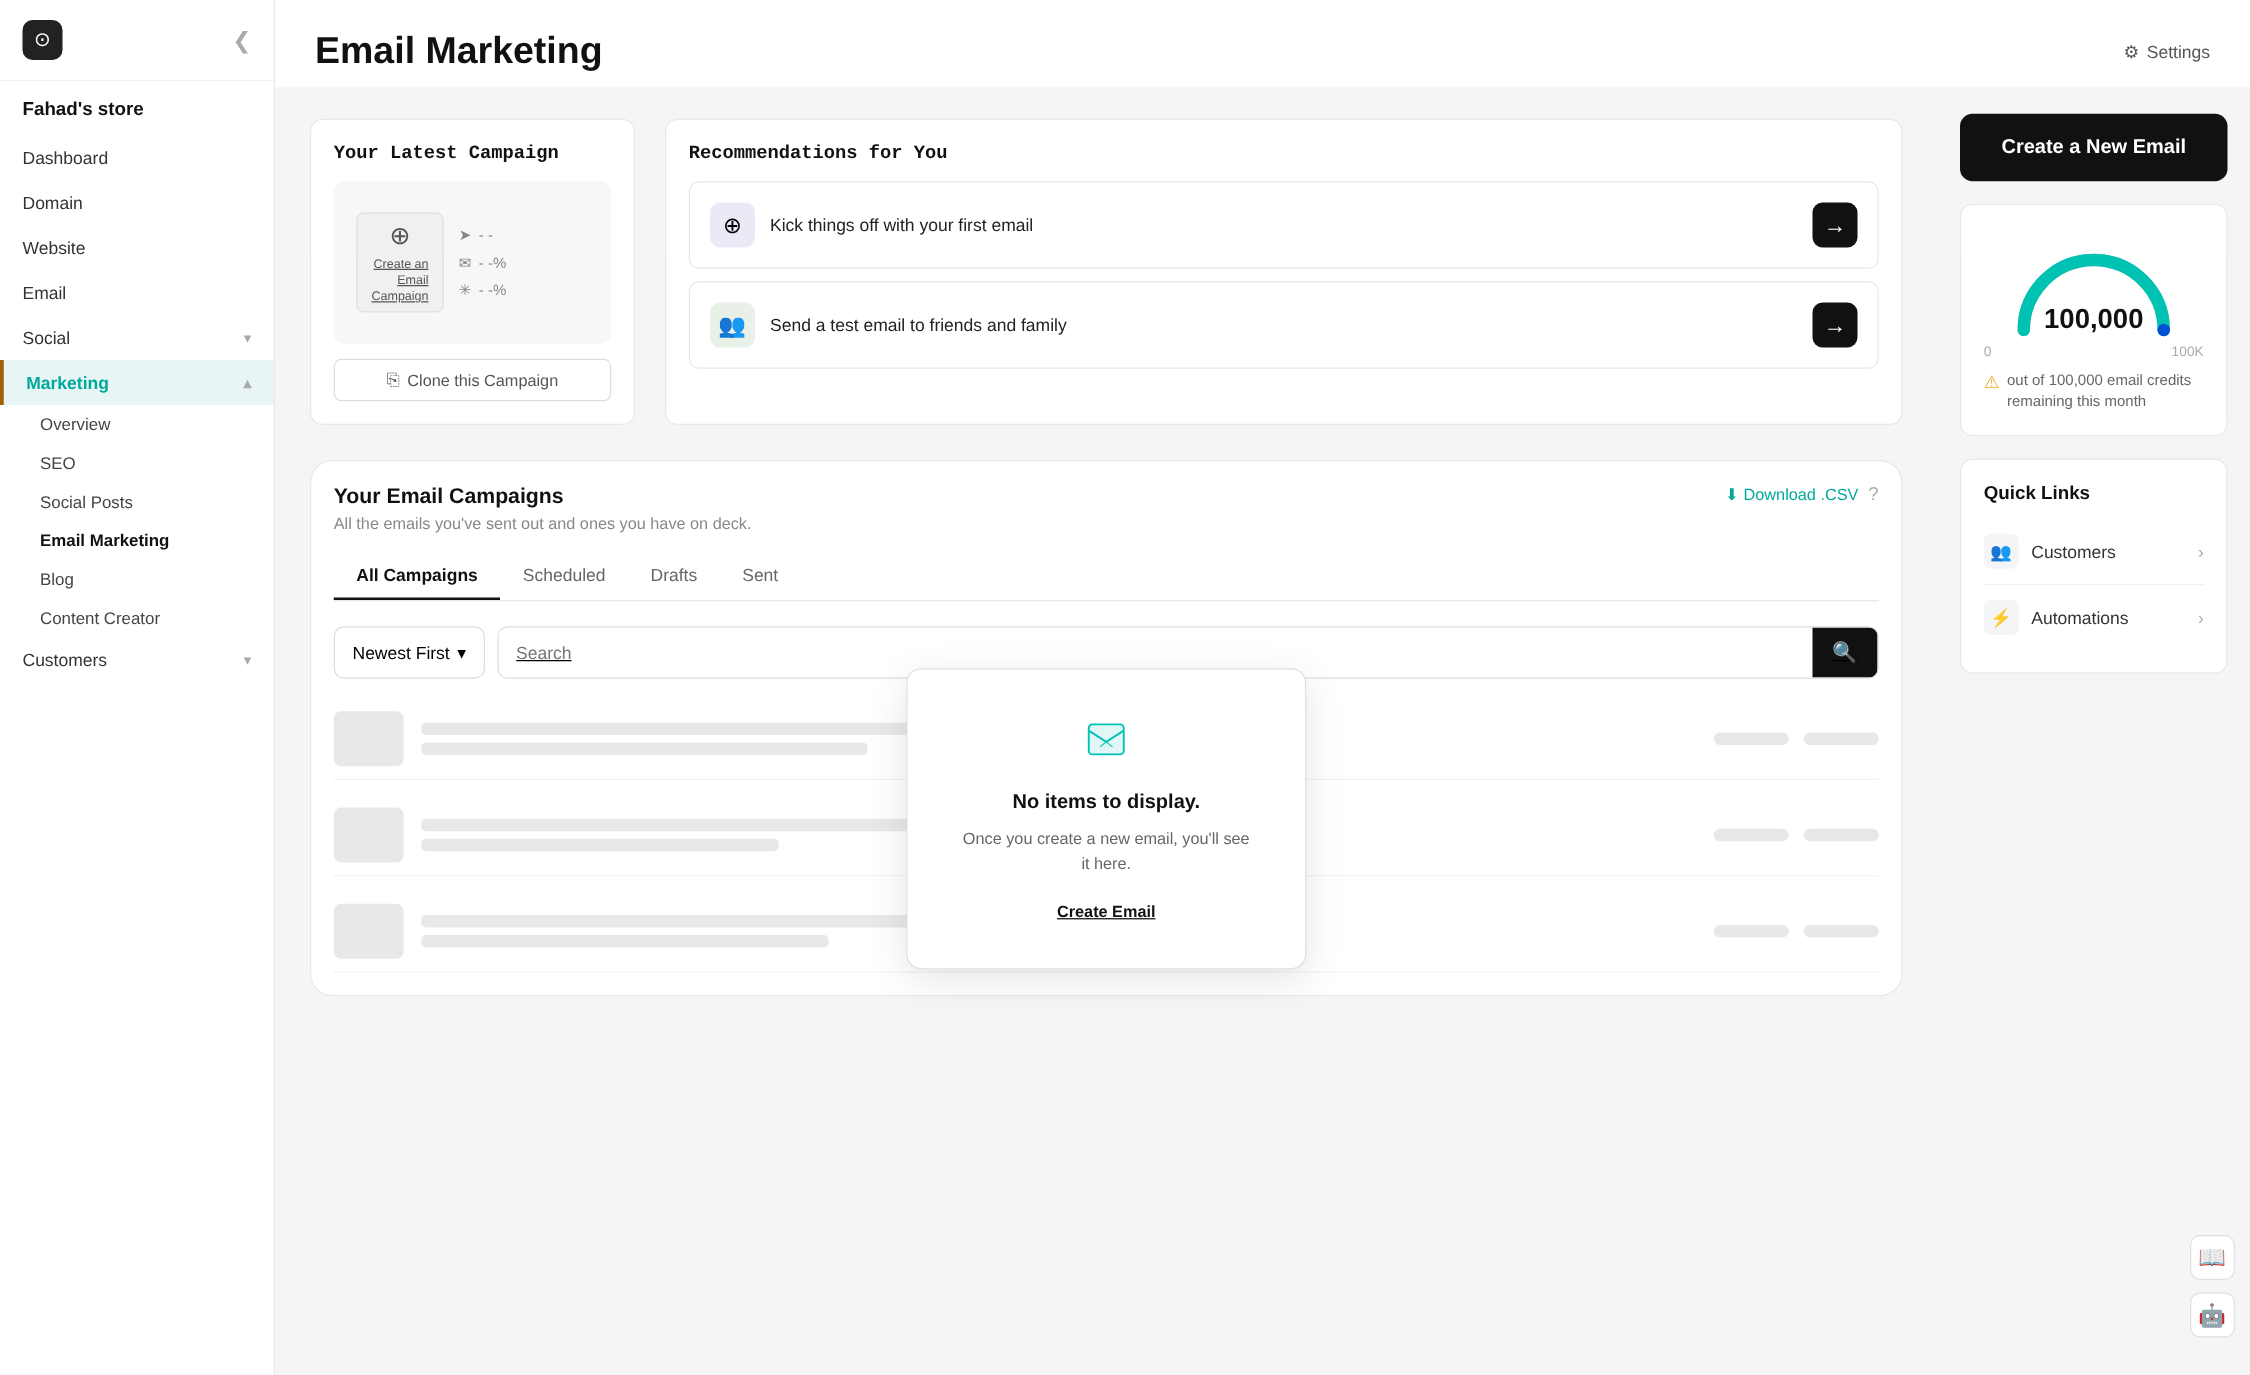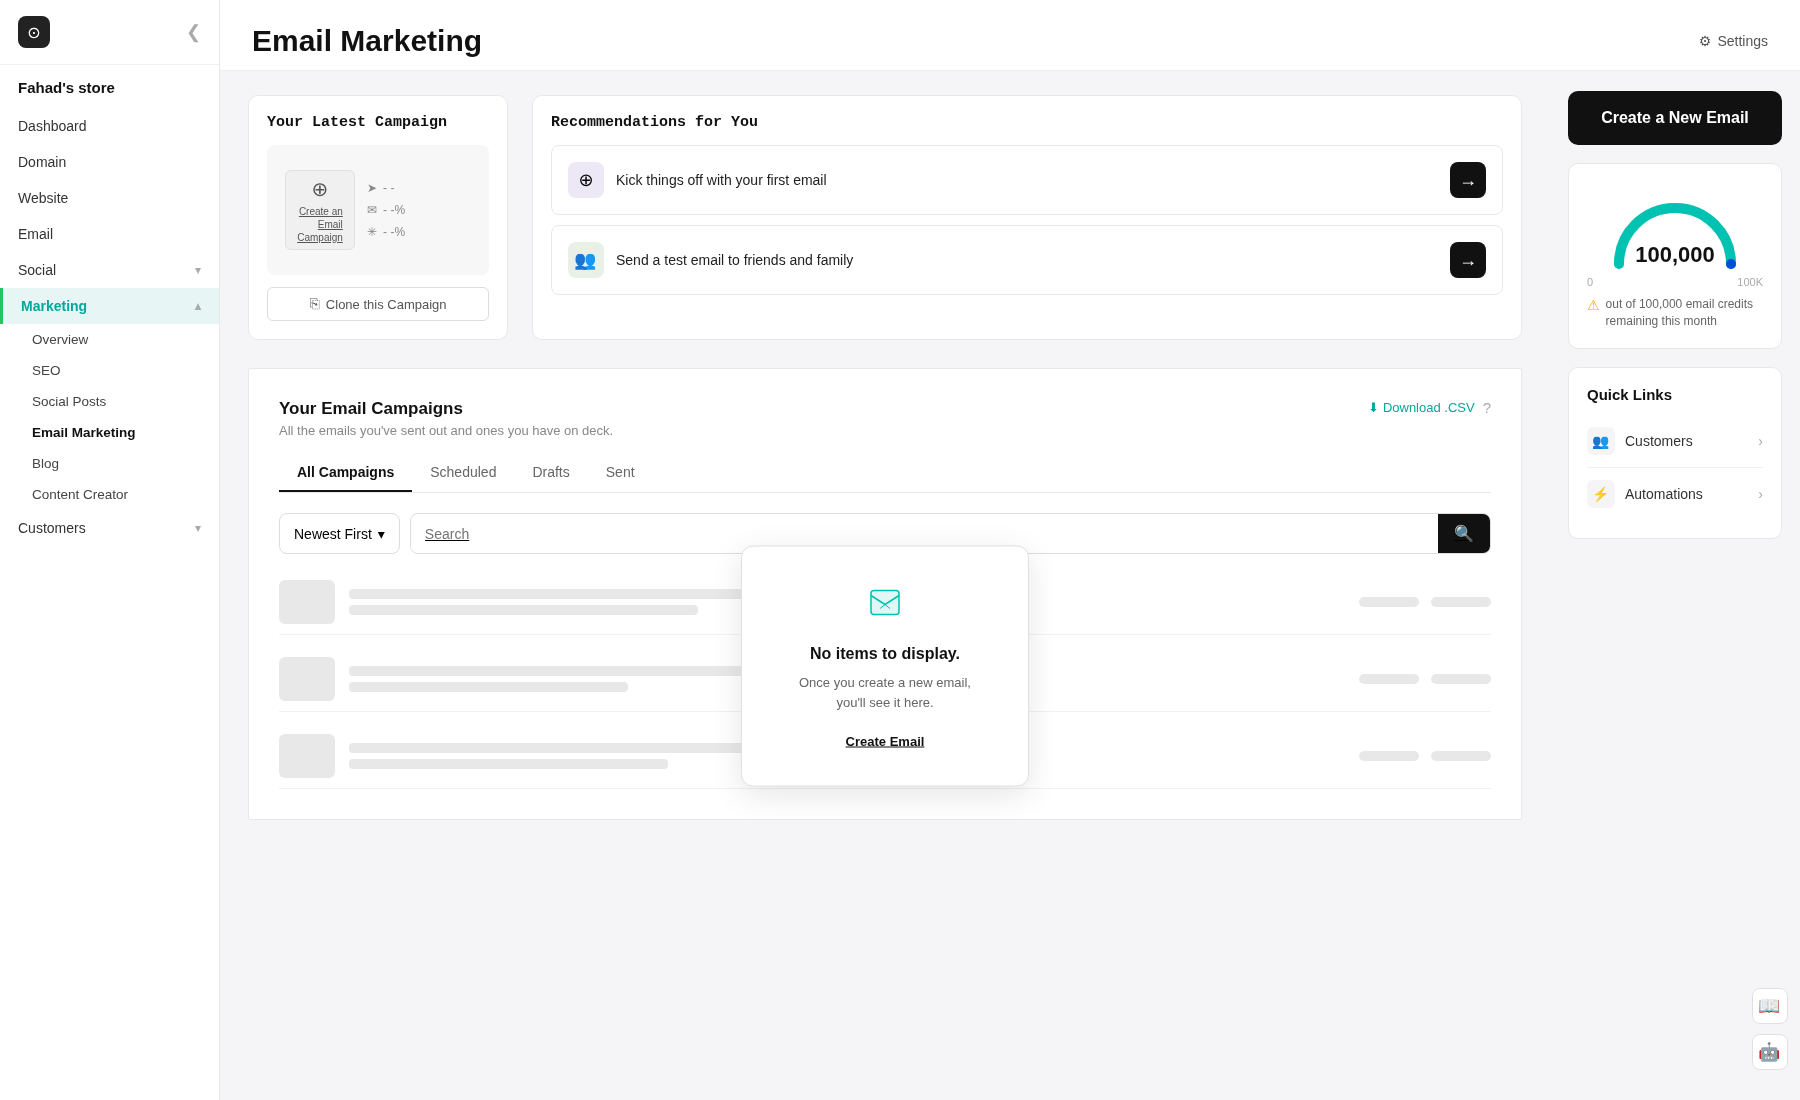--- a/index.html
+++ b/index.html
@@ -51,21 +51,21 @@
       font-size: 14px;
       color: #333;
       display: flex;
       align-items: center;
       justify-content: space-between;
       border-radius: 0;
       transition: background 0.15s;
     }
     .nav-item.active {
       background: #e8f5f5;
-      border-left: 3px solid #22c55e;
+      border-left: 3px solid #a16207;
       color: #00a99c;
       font-weight: 600;
     }
     .nav-item .chevron { font-size: 12px; color: #aaa; }
     .nav-sub-item {
       padding: 8px 18px 8px 32px;
       cursor: pointer;
       font-size: 13.5px;
       color: #444;
       display: flex;
@@ -240,23 +240,23 @@
       font-size: 18px;
       cursor: pointer;
       display: flex;
       align-items: center;
       justify-content: center;
     }
 
     
     .email-campaigns-section {
       background: #fff;
-      border-radius: 2px;
+      border-radius: 18px;
       border: 1px solid #e8e8e8;
-      padding: 30px;
+      padding: 18px;
     }
     .ec-header {
       display: flex;
       align-items: flex-start;
       justify-content: space-between;
       margin-bottom: 4px;
     }
     .ec-title {
       font-size: 17px;
       font-weight: 700;
@@ -388,21 +388,21 @@
       position: absolute;
       left: 50%;
       top: 44%;
       transform: translate(-50%, -50%);
       background: #fff;
       border-radius: 12px;
       border: 1px solid #e0e0e0;
       box-shadow: 0 8px 32px rgba(0,0,0,0.10);
       padding: 36px 44px;
       text-align: center;
-      width: 288px;
+      width: 320px;
       z-index: 10;
     }
     .empty-modal-title {
       font-size: 16px;
       font-weight: 700;
       color: #111;
       margin-bottom: 10px;
     }
     .empty-modal-desc {
       font-size: 13px;

